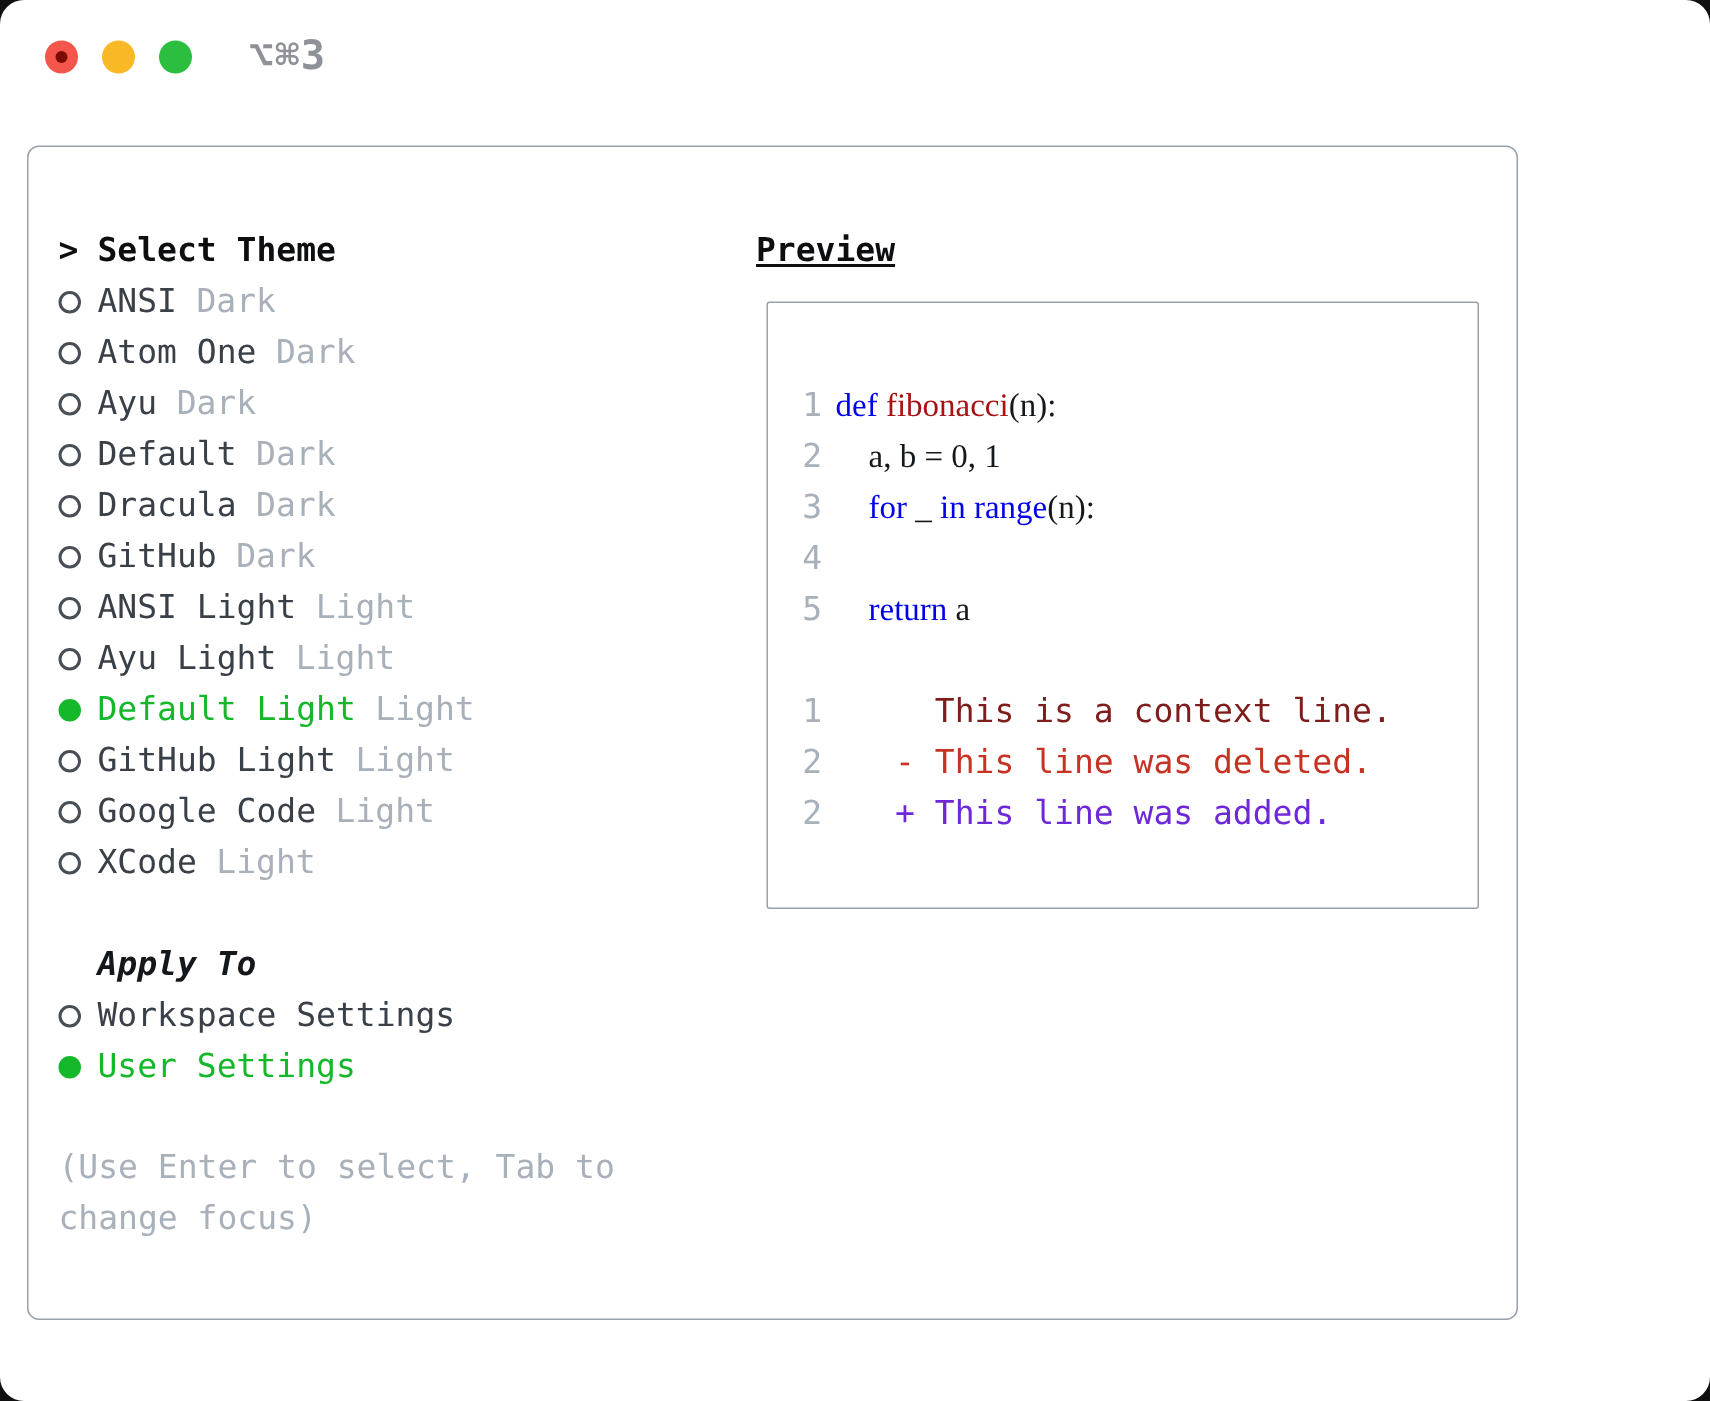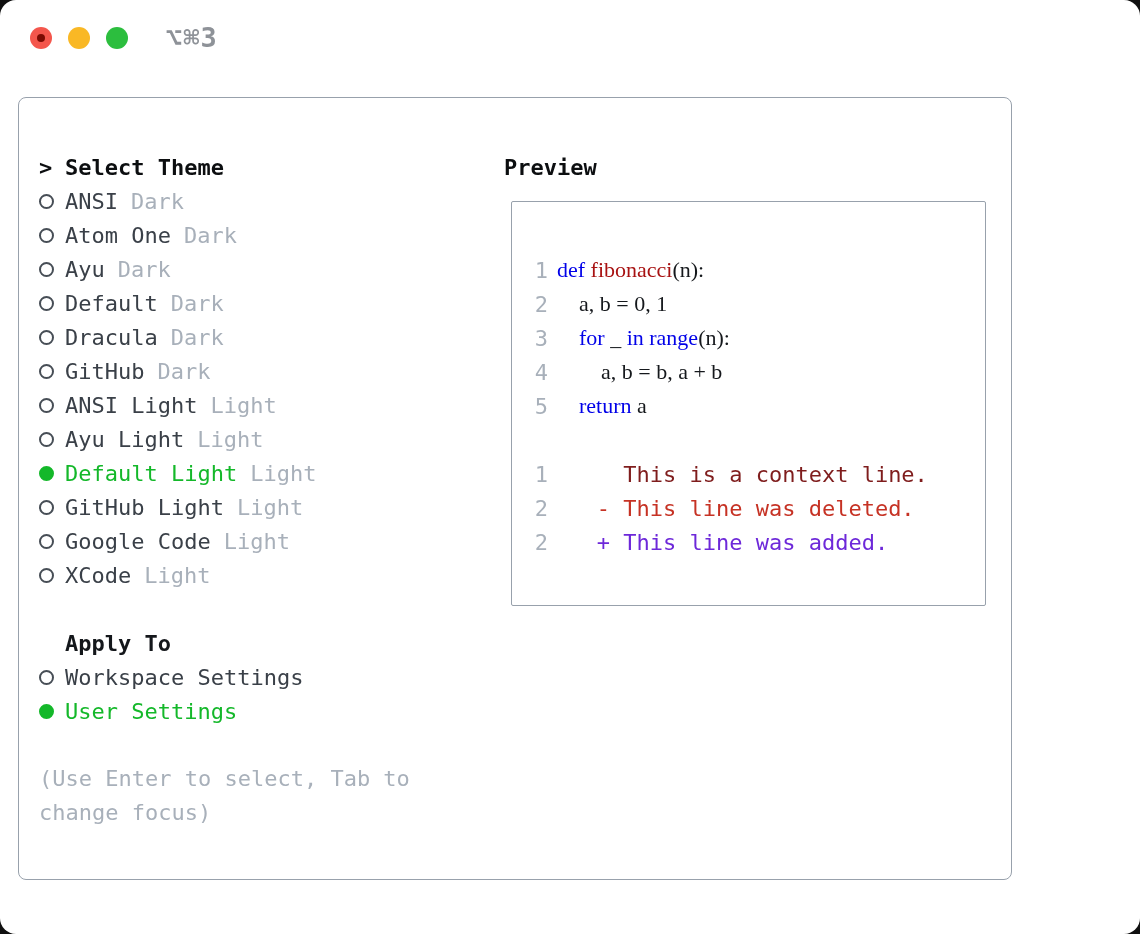--- a/index.html
+++ b/index.html
@@ -38,39 +38,39 @@
     border: 1.5px solid #98a1ac; border-radius: 8px;
     background: #ffffff;
   }
 
   .left-col { position: absolute; left: 20px; top: 52px; width: 450px; }
   .row { display: flex; align-items: center; height: 34px; font-size: 22px; }
   .spacer { height: 34px; }
   .marker { width: 26px; display: flex; align-items: center; }
   .caret { font-weight: 700; color: #0c0e10; font-size: 22px; }
   .hdr { font-weight: 700; color: #0c0e10; }
-  .apply-hdr { font-weight: 600; color: #14171b; }
+  .apply-hdr { font-weight: 600; color: #14171b; font-style: italic; }
   .radio {
     width: 15px; height: 15px; border: 2px solid #474e56; border-radius: 50%;
     display: inline-block;
   }
   .radio.on { border-color: #14b82a; background: #14b82a; }
   .label { color: #3a4048; white-space: pre; }
   .label.sel { color: #14b82a; text-align: center; }
   .variant { color: #a8b0ba; margin-left: 13px; }
   .help {
     width: 400px; font-size: 22px; line-height: 34px; color: #a8b0ba;
     white-space: normal;
   }
 
   
   .preview-header {
     position: absolute; left: 485px; top: 52px; height: 34px;
     display: flex; align-items: center;
-    font-size: 22px; font-weight: 700; color: #0c0e10;
+    font-size: 22px; font-weight: 700; color: #0c0e10; text-decoration: underline;
   }
   .preview-box {
     position: absolute; left: 492px; top: 103px;
     width: 475px; height: 405px;
     border: 1.5px solid #98a1ac; border-radius: 2px;
     background: #ffffff;
     padding: 51px 0 0 22px;
     overflow: hidden;
   }
   .crow { display: flex; align-items: center; height: 34px; font-size: 22px; }
@@ -232,21 +232,20 @@
           <div class="crow">
             <span class="lnum">2</span>
             <span class="codetext"><span class="seg pl">    a, b = 0, 1</span></span>
           </div>
           <div class="crow">
             <span class="lnum">3</span>
             <span class="codetext"><span class="seg pl">    </span><span class="seg kw">for</span><span class="seg pl"> _ </span><span class="seg kw">in</span><span class="seg pl"> </span><span class="seg kw">range</span><span class="seg pl">(n):</span></span>
           </div>
           <div class="crow">
             <span class="lnum">4</span>
-            <span class="codetext"><span class="seg pl">        a, b = b, a + b</span></span>
           </div>
           <div class="crow">
             <span class="lnum">5</span>
             <span class="codetext"><span class="seg pl">    </span><span class="seg kw">return</span><span class="seg pl"> a</span></span>
           </div>
         </div>
       <div class="spacer"></div>
       <div id="diff-lines">
           <div class="crow">
             <span class="lnum">1</span>

